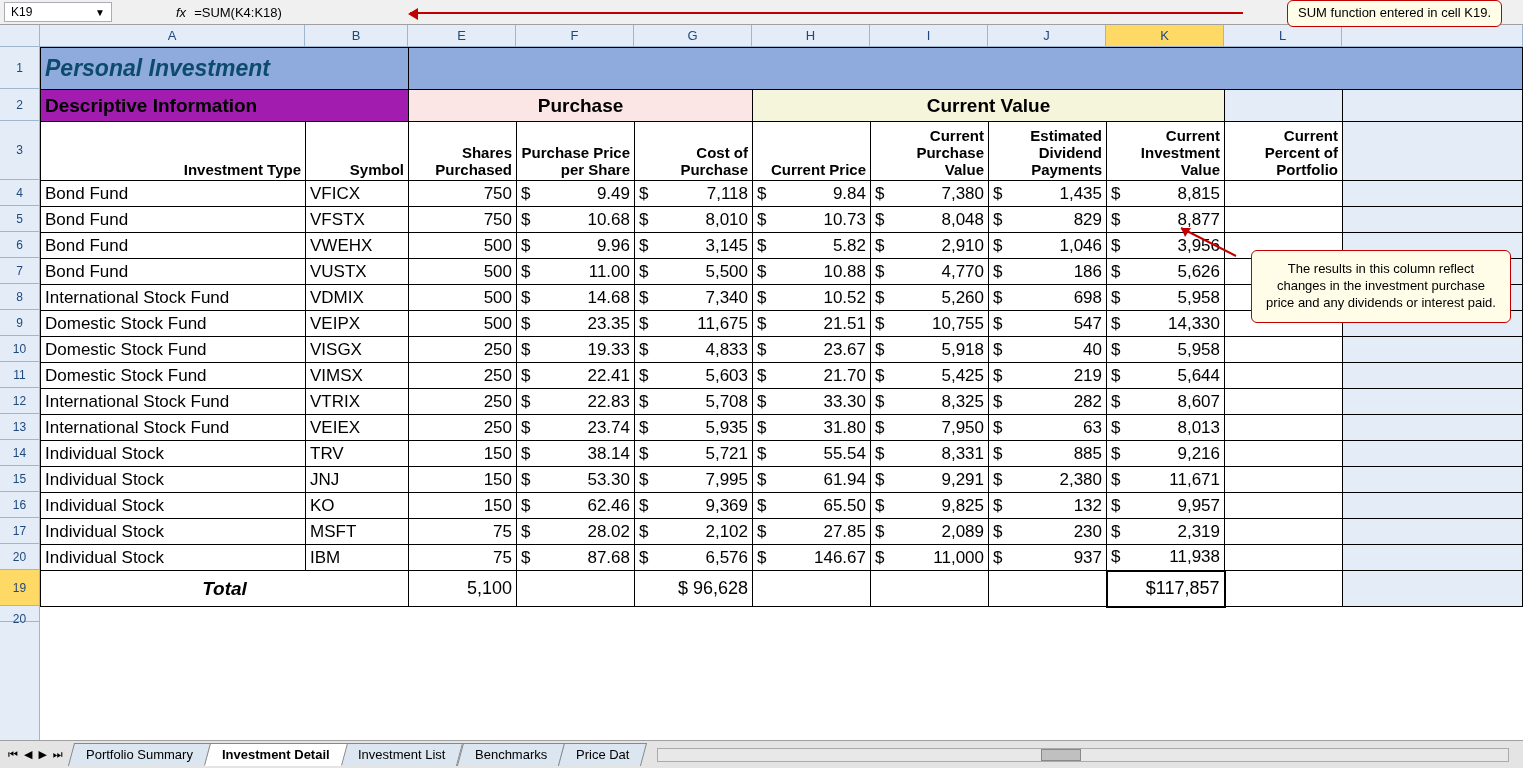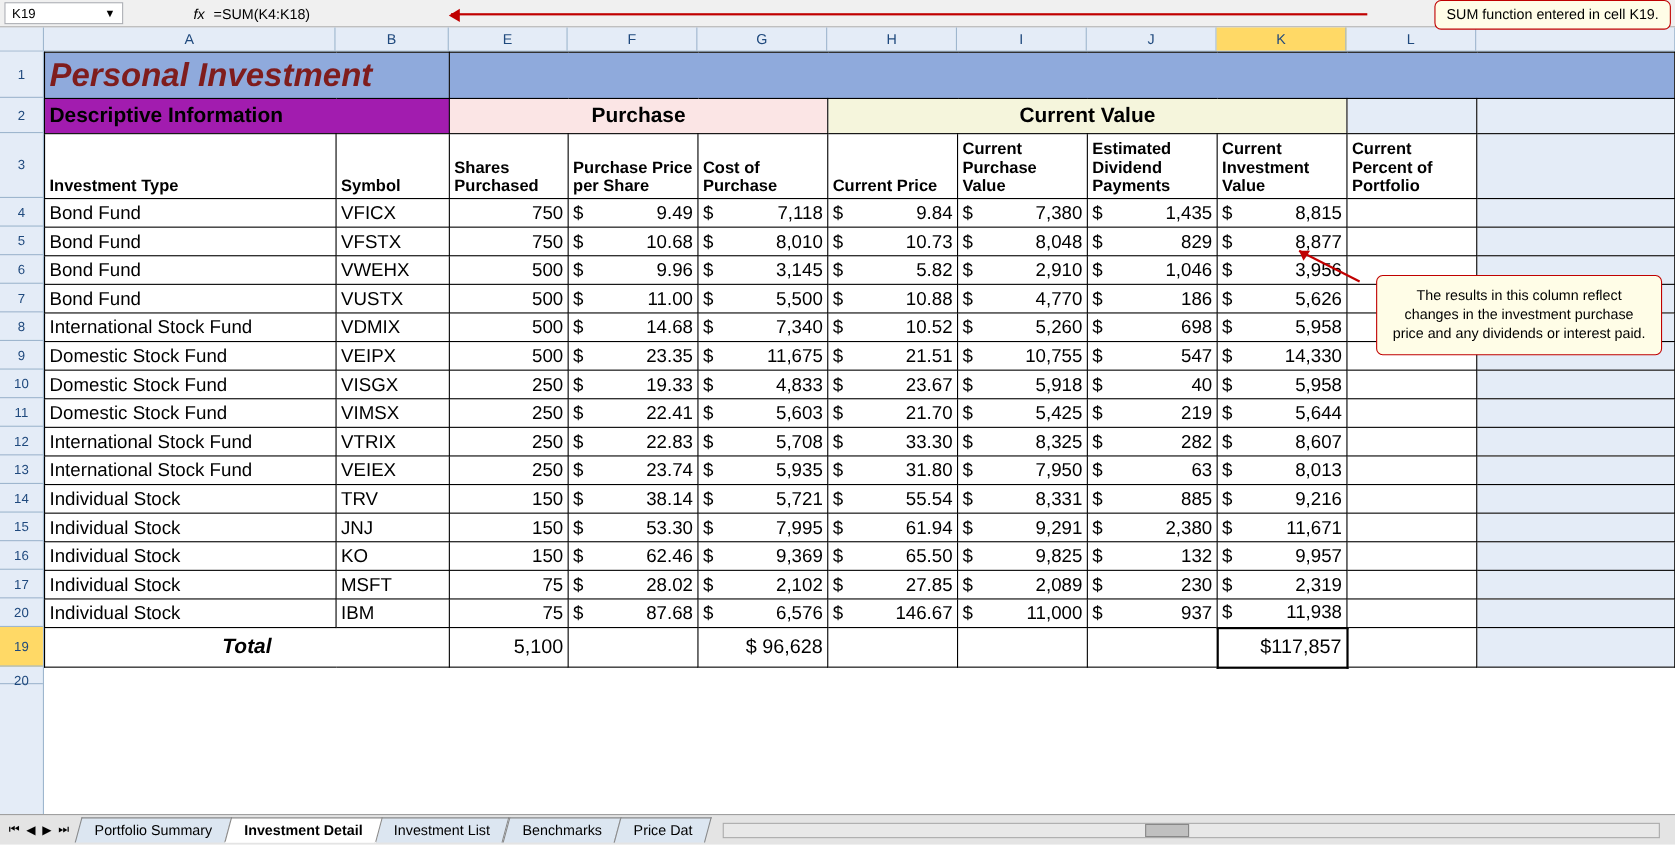--- a/index.html
+++ b/index.html
@@ -9,21 +9,21 @@
 .formula-bar { display: flex; align-items: center; height: 25px; border-bottom: 1px solid #a0a0a0; background: #f0f0f0; padding: 0 4px; gap: 4px; }
 .name-box { width: 108px; height: 20px; border: 1px solid #abadb3; background: #fff; display: flex; align-items: center; padding: 0 6px; font-size: 12px; }
 .name-box .arrow { margin-left: auto; font-size: 10px; }
 .fx-area { display: flex; align-items: center; gap: 8px; padding-left: 60px; }
 .fx-label { font-style: italic; font-size: 13px; }
 .formula-input { border: none; background: transparent; font-size: 13px; width: 160px; }
 .formula-annotation-arrow { position: absolute; top: 12px; left: 410px; right: 280px; border-top: 2px solid #c00000; height: 0; }
 .formula-annotation-arrow::before { content: ""; position: absolute; left: -8px; top: -6px; border: 6px solid transparent; border-right: 10px solid #c00000; }
 
 .callout { position: absolute; background: #fffde7; border: 1px solid #c00000; border-radius: 6px; padding: 4px 10px; font-size: 13px; text-align: center; line-height: 1.3; }
-.callout-top { top: 0px; right: 4px; }
+.callout-top { top: 0px; right: 21px; }
 .callout-side { top: 250px; right: 12px; width: 260px; padding: 10px; }
 
 .col-headers { display: flex; height: 22px; background: #e4ecf7; border-bottom: 1px solid #9eb6ce; }
 .col-headers .corner { width: 40px; border-right: 1px solid #9eb6ce; }
 .col-headers .ch { border-right: 1px solid #9eb6ce; text-align: center; font-size: 13px; line-height: 22px; color: #1f497d; }
 .col-headers .ch.active { background: #ffd966; }
 
 .spreadsheet { display: flex; height: calc(100% - 25px - 22px - 28px); }
 .row-headers { width: 40px; background: #e4ecf7; border-right: 1px solid #9eb6ce; }
 .row-headers .rh { height: 26px; border-bottom: 1px solid #9eb6ce; text-align: center; font-size: 12px; line-height: 26px; color: #1f497d; }
@@ -35,27 +35,27 @@
 
 .grid { flex: 1; position: relative; }
 table { border-collapse: collapse; table-layout: fixed; width: 100%; }
 td, th { border: 1px solid #000; padding: 0 4px; font-size: 17px; height: 26px; font-family: Arial; white-space: nowrap; overflow: hidden; }
 
 .r1 td { height: 42px; }
 .r2 td { height: 32px; }
 .r3 td { height: 59px; vertical-align: bottom; padding-bottom: 2px; }
 .r19 td { height: 36px; }
 
-.title-cell { background: #8faadc; color: #7f1d1d; font-size: 30px; font-weight: bold; font-style: italic; }
+.title-cell { background: #8faadc; color: #0c4a6e; font-size: 23px; font-weight: bold; font-style: italic; }
 .section-descriptive { background: #a21caf; font-size: 19px; font-weight: bold; }
 .section-purchase { background: #fbe5e5; font-size: 19px; font-weight: bold; text-align: center; }
 .section-current { background: #f5f5dc; font-size: 19px; font-weight: bold; text-align: center; }
 .section-next { background: #e4ecf7; }
 
-.header-cell { font-size: 15px; font-weight: bold; }
+.header-cell { font-size: 15px; font-weight: bold; text-align: right; }
 .num { text-align: right; }
 .money { display: flex; justify-content: space-between; }
 .money .sym { }
 .money .val { }
 
 .total-label { font-size: 19px; font-weight: bold; font-style: italic; text-align: center; }
 .selected-cell { border: 2px solid #000 !important; position: relative; }
 
 .rest-cols { background: #e4ecf7; }
 

